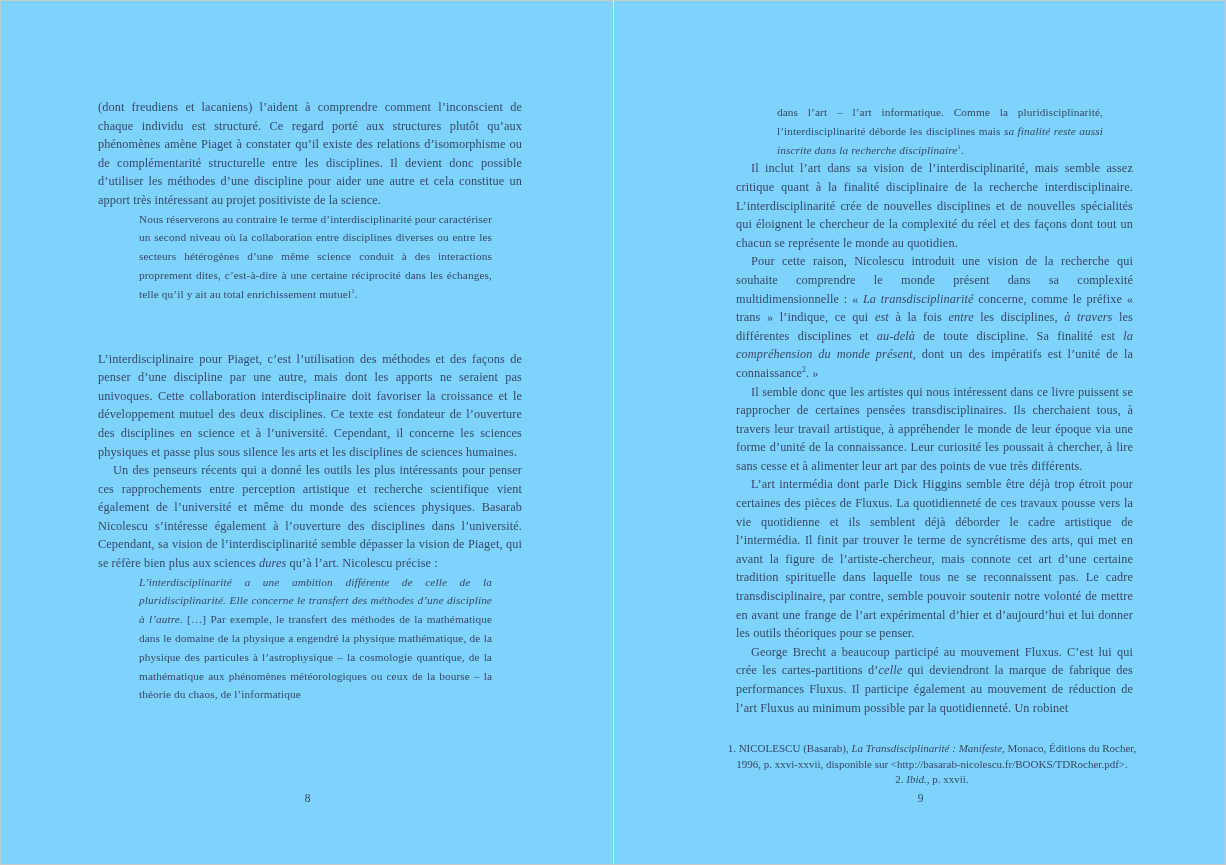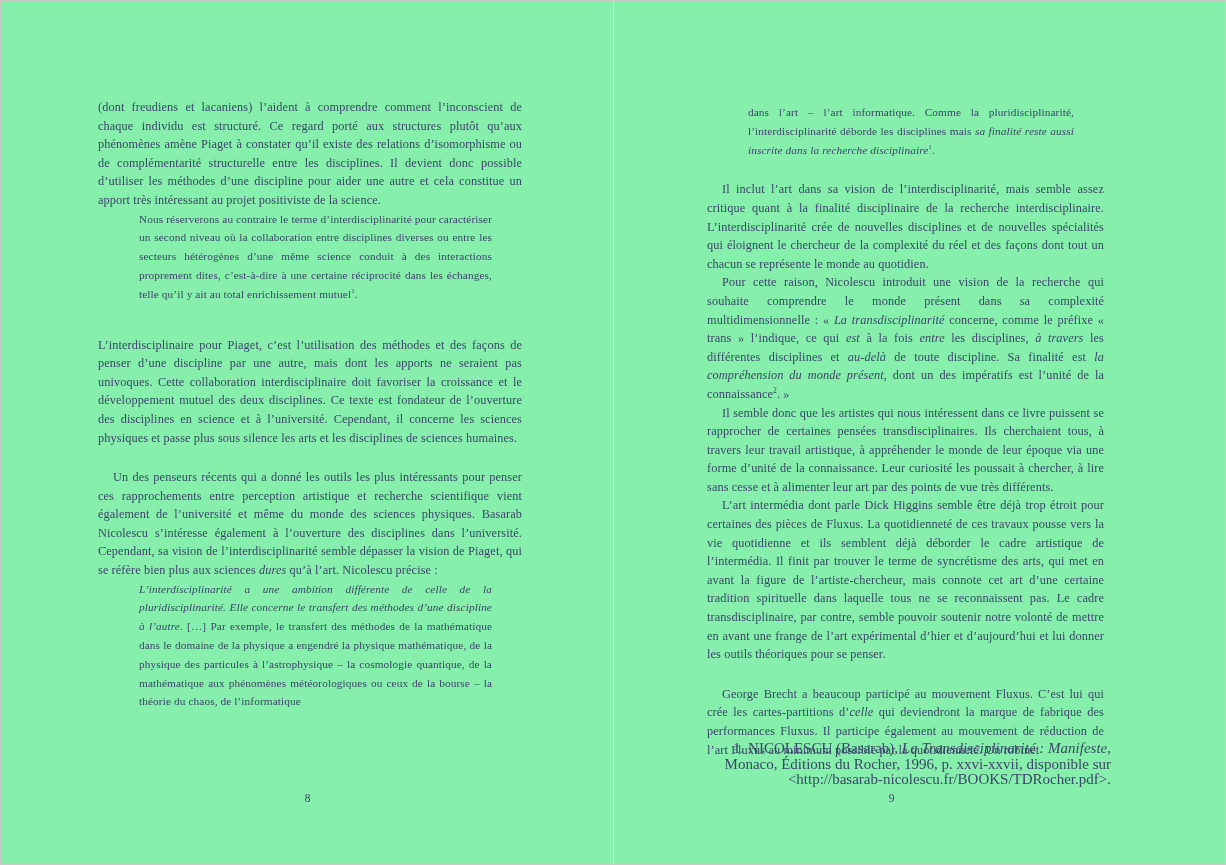--- a/index.html
+++ b/index.html
@@ -13,69 +13,69 @@
     height: 865px;
     box-sizing: border-box;
     background: #ffffff;
     border: 1px solid #c9c9c9;
     font-family: "Liberation Serif", "DejaVu Serif", serif;
     color: #3a4768;
     overflow: hidden;
   }
   .page { position: absolute; top: 0; height: 865px; }
   .page-left  { left: 0;     width: 613px; }
-  .page-right { left: 584px; width: 613px; }
+  .page-right { left: 613px; width: 613px; }
   .gutter {
     position: absolute; top: 0; left: 612px;
     width: 1px; height: 865px; background: #e4e4e4;
   }
   .text-col {
     position: absolute;
     text-align: justify;
     font-size: 12.3px;
     line-height: 18.6px;
     letter-spacing: 0.1px;
   }
   .page-left  .text-col { left: 97px;  top: 97px;  width: 424px; }
   .page-right .text-col { left: 122px; top: 102px; width: 397px; }
   p { margin: 0; }
   p.indent { text-indent: 15px; }
   .sp-small  { }
-  .sp-medium { margin-top: 21px; }
-  .sp-large  { margin-top: 32px; }
+  .sp-medium { }
+  .sp-large  { margin-top: 46px; }
   .quote {
     margin-left: 41px;
     margin-right: 30px;
     font-size: 11.3px;
     line-height: 18.8px;
   }
   sup { font-size: 0.62em; line-height: 0; vertical-align: super; }
   em  { font-style: italic; }
   .footnotes {
     position: absolute;
-    font-size: 15px;
+    font-size: 11px;
     line-height: 15.5px;
-    text-align: right;
+    text-align: center;
   }
   .page-left  .footnotes { left: 114px; top: 756px; width: 400px; }
   .page-right .footnotes { left: 110px; top: 740px; width: 416px; }
   .footnotes p { margin: 0; }
   .folio {
     position: absolute;
     top: 791px;
     left: 0;
     width: 100%;
     text-align: center;
     font-size: 11.5px;
   }
 </style>
 </head>
 <body>
 
-<div class="spread" style="color: rgb(58, 71, 104); background: #86efac; border-color: rgb(201, 201, 201);">
+<div class="spread" style="color: rgb(58, 71, 104); background: #7dd3fc; border-color: rgb(201, 201, 201);">
 
   <div class="page page-left">
     <main class="text-col">
         <p class="para">(dont freudiens et lacaniens) l’aident à comprendre comment l’inconscient de chaque individu est structuré. Ce regard porté aux structures plutôt qu’aux phénomènes amène Piaget à constater qu’il existe des relations d’isomorphisme ou de complémentarité structurelle entre les disciplines. Il devient donc possible d’utiliser les méthodes d’une discipline pour aider une autre et cela constitue un apport très intéressant au projet positiviste de la science.</p>
         <p class="quote sp-small">Nous réserverons au contraire le terme d’interdisciplinarité pour caractériser un second niveau où la collaboration entre disciplines diverses ou entre les secteurs hétérogènes d’une même science conduit à des interactions proprement dites, c’est-à-dire à une certaine réciprocité dans les échanges, telle qu’il y ait au total enrichissement mutuel<sup>1</sup>.</p>
         <p class="para sp-large">L’interdisciplinaire pour Piaget, c’est l’utilisation des méthodes et des façons de penser d’une discipline par une autre, mais dont les apports ne seraient pas univoques. Cette collaboration interdisciplinaire doit favoriser la croissance et le développement mutuel des deux disciplines. Ce texte est fondateur de l’ouverture des disciplines en science et à l’université. Cependant, il concerne les sciences physiques et passe plus sous silence les arts et les disciplines de sciences humaines.</p>
         <p class="para indent sp-medium">Un des penseurs récents qui a donné les outils les plus intéressants pour penser ces rapprochements entre perception artistique et recherche scientifique vient également de l’université et même du monde des sciences physiques. Basarab Nicolescu s’intéresse également à l’ouverture des disciplines dans l’université. Cependant, sa vision de l’interdisciplinarité semble dépasser la vision de Piaget, qui se réfère bien plus aux sciences <em>dures</em> qu’à l’art. Nicolescu précise :</p>
         <p class="quote sp-small"><em>L’interdisciplinarité a une ambition différente de celle de la pluridisciplinarité. Elle concerne le transfert des méthodes d’une discipline à l’autre.</em> […] Par exemple, le transfert des méthodes de la mathématique dans le domaine de la physique a engendré la physique mathématique, de la physique des particules à l’astrophysique – la cosmologie quantique, de la mathématique aux phénomènes météorologiques ou ceux de la bourse – la théorie du chaos, de l’informatique</p>
       </main>
     <div class="folio">8</div>
@@ -87,17 +87,18 @@
     <main class="text-col">
         <p class="quote">dans l’art – l’art informatique. Comme la pluridisciplinarité, l’interdisciplinarité déborde les disciplines mais <em>sa finalité reste aussi inscrite dans la recherche disciplinaire</em><sup>1</sup>.</p>
         <p class="para indent sp-medium">Il inclut l’art dans sa vision de l’interdisciplinarité, mais semble assez critique quant à la finalité disciplinaire de la recherche interdisciplinaire. L’interdisciplinarité crée de nouvelles disciplines et de nouvelles spécialités qui éloignent le chercheur de la complexité du réel et des façons dont tout un chacun se représente le monde au quotidien.</p>
         <p class="para indent">Pour cette raison, Nicolescu introduit une vision de la recherche qui souhaite comprendre le monde présent dans sa complexité multidimensionnelle : « <em>La transdisciplinarité</em> concerne, comme le préfixe « trans » l’indique, ce qui <em>est</em> à la fois <em>entre</em> les disciplines, <em>à travers</em> les différentes disciplines et <em>au-delà</em> de toute discipline. Sa finalité est <em>la compréhension du monde présent</em>, dont un des impératifs est l’unité de la connaissance<sup>2</sup>. »</p>
         <p class="para indent">Il semble donc que les artistes qui nous intéressent dans ce livre puissent se rapprocher de certaines pensées transdisciplinaires. Ils cherchaient tous, à travers leur travail artistique, à appréhender le monde de leur époque via une forme d’unité de la connaissance. Leur curiosité les poussait à chercher, à lire sans cesse et à alimenter leur art par des points de vue très différents.</p>
         <p class="para indent">L’art intermédia dont parle Dick Higgins semble être déjà trop étroit pour certaines des pièces de Fluxus. La quotidienneté de ces travaux pousse vers la vie quotidienne et ils semblent déjà déborder le cadre artistique de l’intermédia. Il finit par trouver le terme de syncrétisme des arts, qui met en avant la figure de l’artiste-chercheur, mais connote cet art d’une certaine tradition spirituelle dans laquelle tous ne se reconnaissent pas. Le cadre transdisciplinaire, par contre, semble pouvoir soutenir notre volonté de mettre en avant une frange de l’art expérimental d’hier et d’aujourd’hui et lui donner les outils théoriques pour se penser.</p>
         <p class="para indent sp-medium">George Brecht a beaucoup participé au mouvement Fluxus. C’est lui qui crée les cartes-partitions d’<em>celle</em> qui deviendront la marque de fabrique des performances Fluxus. Il participe également au mouvement de réduction de l’art Fluxus au minimum possible par la quotidienneté. Un robinet</p>
       </main>
     <div class="footnotes">
         <p>1. NICOLESCU (Basarab), <em>La Transdisciplinarité : Manifeste</em>, Monaco, Éditions du Rocher, 1996, p. xxvi-xxvii, disponible sur &lt;http://basarab-nicolescu.fr/BOOKS/TDRocher.pdf&gt;.</p>
+        <p>2. <em>Ibid.</em>, p. xxvii.</p>
       </div>
     <div class="folio">9</div>
   </div>
 
 </div>
 
 </body></html>

